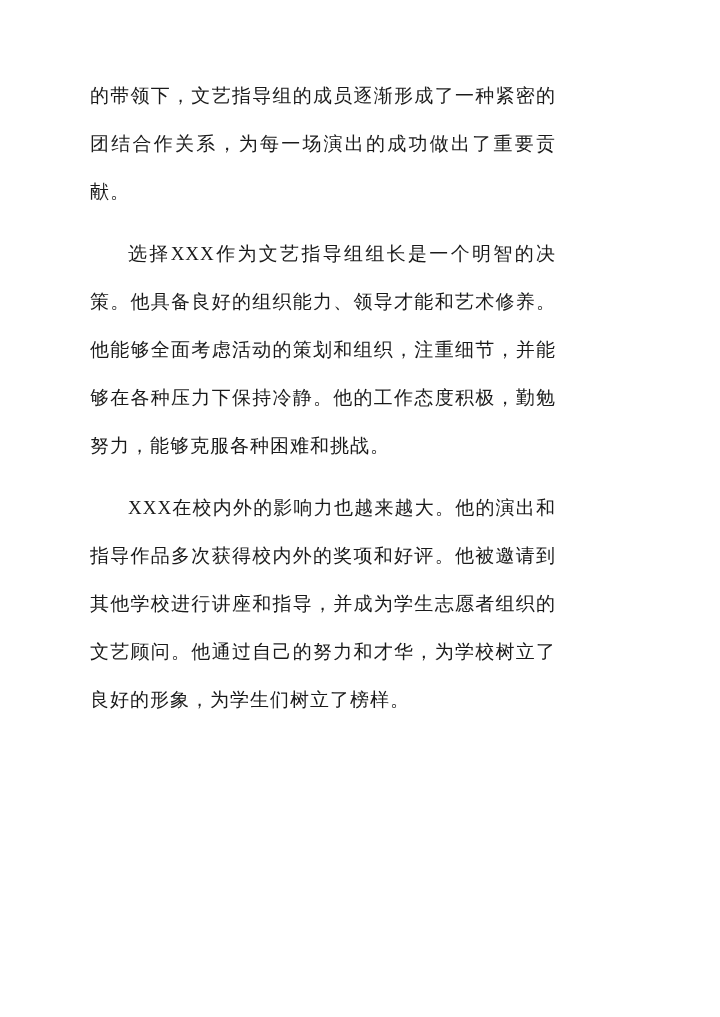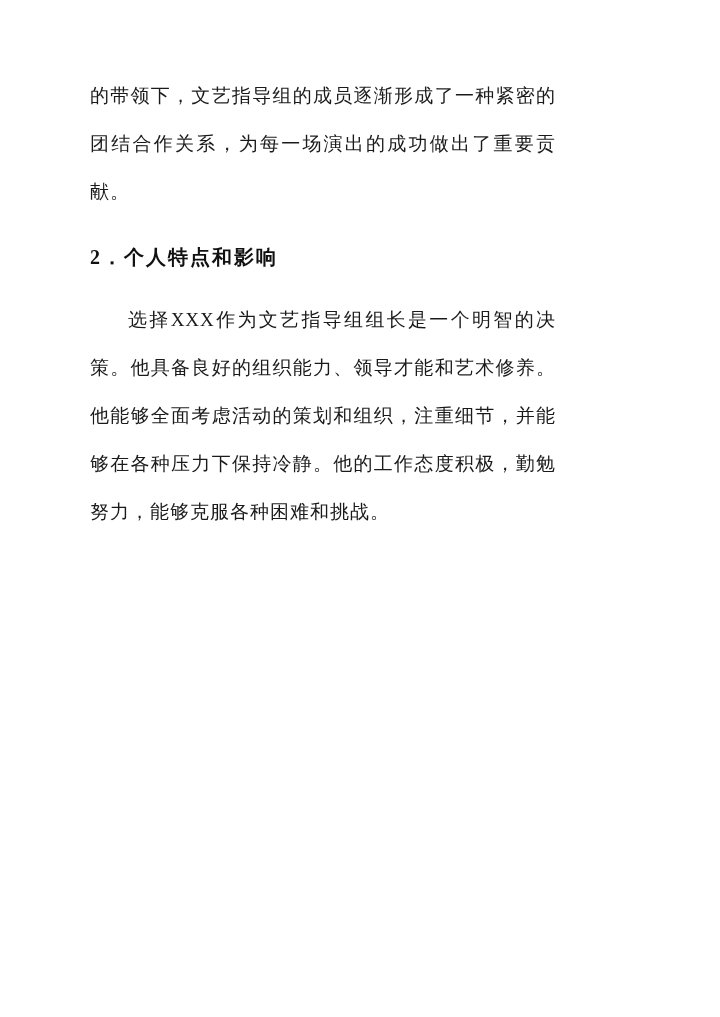--- a/index.html
+++ b/index.html
@@ -49,20 +49,20 @@
     color: #111111;
   }
 </style>
 </head>
 <body>
 
 <div class="page">
 
   <p class="para continuation">的带领下，文艺指导组的成员逐渐形成了一种紧密的团结合作关系，为每一场演出的成功做出了重要贡献。</p>
 
-  <h2 class="heading-sub">2．个人特点和影响</h2>
 
   <p class="para indent">选择XXX作为文艺指导组组长是一个明智的决策。他具备良好的组织能力、领导才能和艺术修养。他能够全面考虑活动的策划和组织，注重细节，并能够在各种压力下保持冷静。他的工作态度积极，勤勉努力，能够克服各种困难和挑战。</p>
 
+  <p class="para indent">XXX在校内外的影响力也越来越大。他的演出和指导作品多次获得校内外的奖项和好评。他被邀请到其他学校进行讲座和指导，并成为学生志愿者组织的文艺顾问。他通过自己的努力和才华，为学校树立了良好的形象，为学生们树立了榜样。</p>
 
 
 
 </div>
 
 </body></html>

